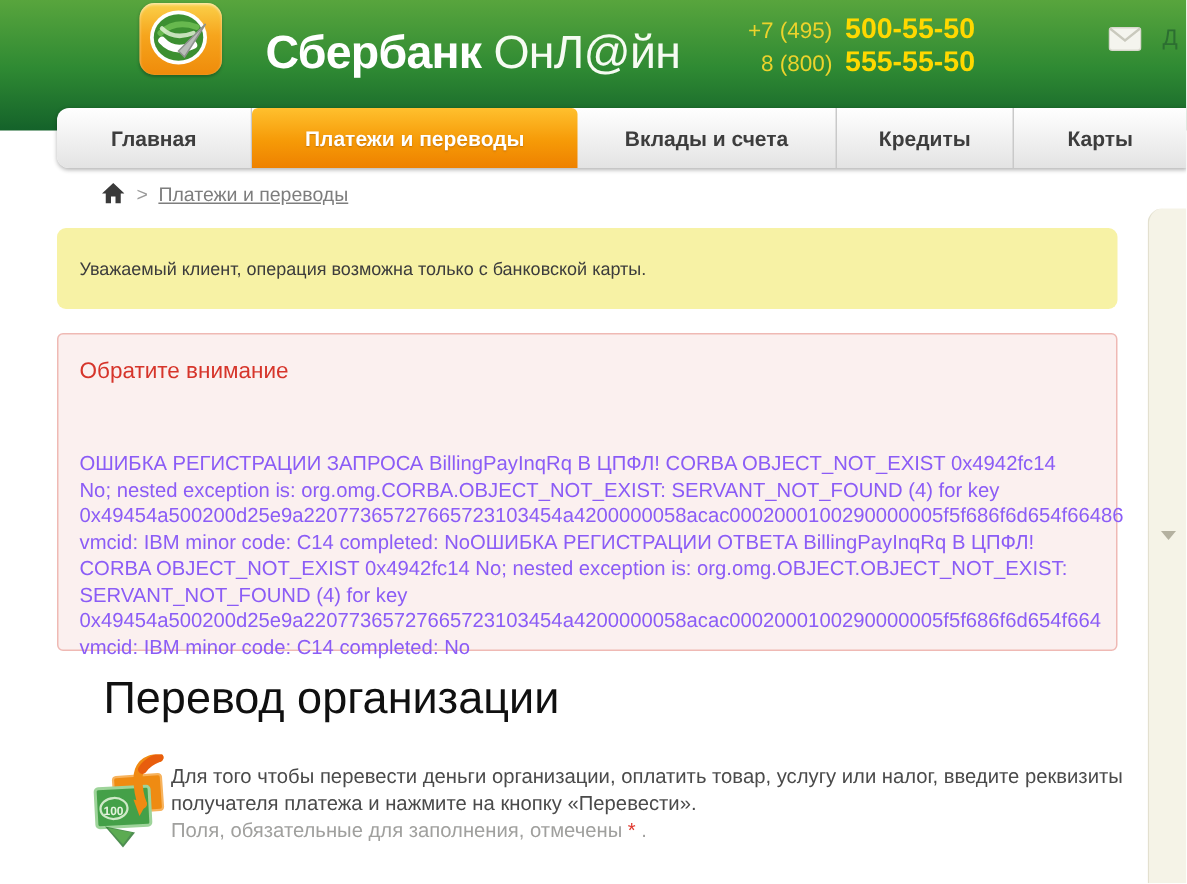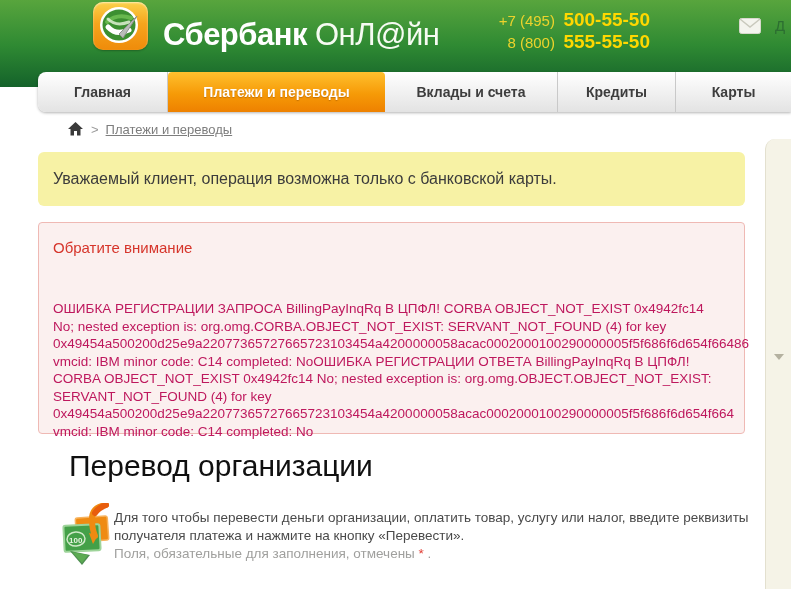--- a/index.html
+++ b/index.html
@@ -16,21 +16,21 @@
   .logo-tile {
     position:absolute; left:93px; top:2px; width:55px; height:48px;
     border-radius:10px; cursor:pointer;
     background:linear-gradient(180deg,#fbd14a 0%,#f6a51d 45%,#ef8b0a 100%);
     box-shadow:inset 0 1px 2px rgba(255,255,255,.6), 0 1px 2px rgba(0,0,0,.25);
   }
   .brand {
     position:absolute; left:163px; top:16px; height:38px; line-height:38px;
     color:#ffffff; font-size:31px; letter-spacing:-0.5px; white-space:nowrap;
   }
-  .brand .b1 { font-weight:bold; }
+  .brand .b1 { font-weight:bold;margin-left:14px; }
   .brand .b2 { font-weight:normal; margin-left:8px; color:#f6fbf2; }
   .phones { position:absolute; left:430px; top:9px; width:220px; text-align:right; }
   .phone-row { height:22px; line-height:22px; white-space:nowrap; }
   .phone-prefix { font-size:15px; color:#ecd32c; }
   .phone-number { font-size:19px; font-weight:bold; color:#ffd800; margin-left:4px; }
   .mail { position:absolute; left:739px; top:18px; width:22px; height:16px; cursor:pointer; }
   .mail-label {
     position:absolute; left:775px; top:17px; font-size:15px; color:#2c6e31; cursor:pointer;
   }
   
@@ -69,30 +69,30 @@
   
   .breadcrumb { position:absolute; left:68px; top:120px; height:18px; z-index:1;
     display:flex; align-items:center; }
   .crumb-sep { color:#9a9a9a; font-size:13px; margin:0 7px 0 8px; }
   .crumb-link { font-size:13px; color:#7d7d7d; text-decoration:underline; cursor:pointer; }
   
   .notice {
     position:absolute; left:38px; top:152px; width:707px; height:54px; z-index:2;
     background:#f7f2a5; border-radius:6px;
     display:flex; align-items:center; padding-left:15px;
-    font-size:16px; color:#3c3c3c;
+    font-size:12px; color:#3c3c3c;
   }
   
   .error-box {
     position:absolute; left:38px; top:222px; width:707px; height:212px; z-index:2;
     background:#fbf0ef; border:1px solid #efb9b4; border-radius:4px;
     padding:16px 8px 0 14px;
   }
   .error-title { font-size:15px; color:#d6352b; margin-bottom:18px; }
-  .error-text { font-size:13.5px; color:#be185d; line-height:17.5px;margin-top:44px; }
+  .error-text { font-size:13.5px; color:#8b5cf6; line-height:17.5px;margin-top:44px; }
   .error-line { white-space:nowrap; }
   
   .section-title {
     position:absolute; left:69px; top:449px; z-index:1;
     font-size:30px; color:#101010; font-weight:normal; white-space:nowrap;
   }
   .info-icon { position:absolute; left:62px; top:503px; z-index:1; }
   .info-text { position:absolute; left:114px; top:509px; z-index:1;
     font-size:13.5px; line-height:18px; color:#4a4a4a; }
   .info-note { color:#a0a09e; }

